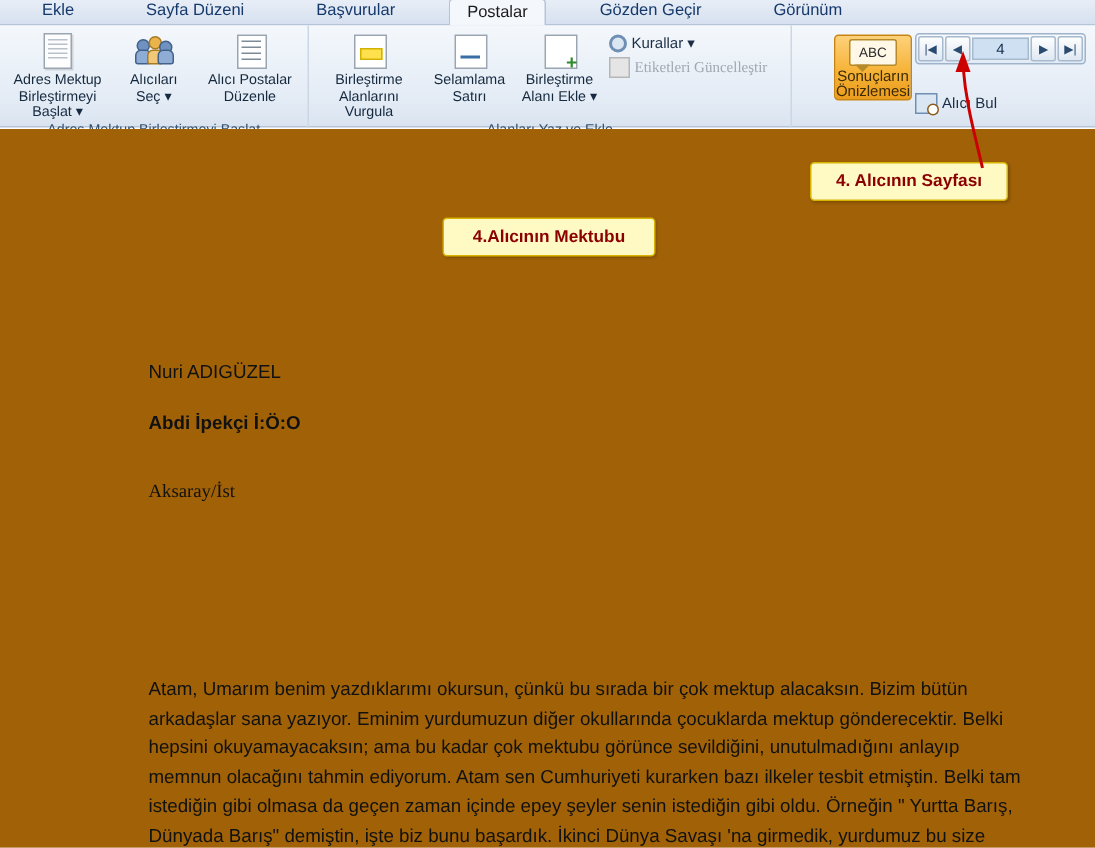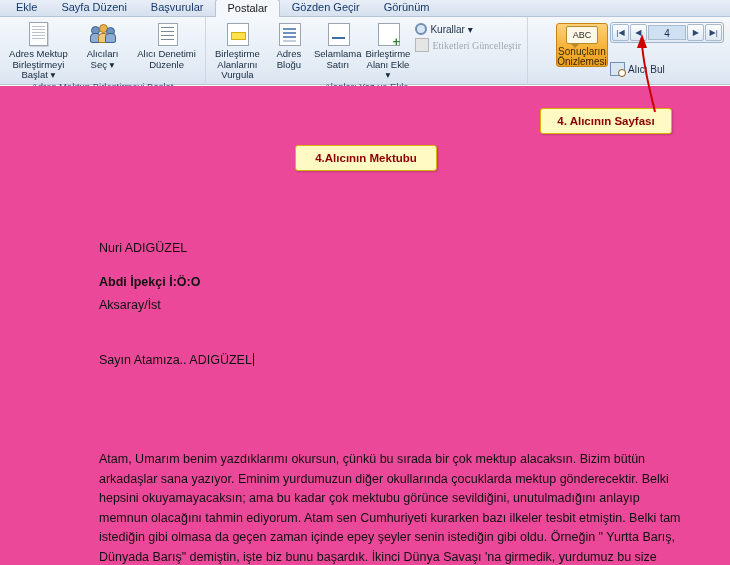--- a/index.html
+++ b/index.html
@@ -17,22 +17,23 @@
     position: relative;
   }
 
   
   .tabbar {
     height: 17px;
     background: linear-gradient(to bottom, #e8eef7 0%, #d6e0ef 100%);
     border-bottom: 1px solid #b6c4d8;
     display: flex;
     align-items: flex-end;
-    padding-left: 4px;
-    box-sizing: border-box;
+    padding-left: 16px;
+    box-sizing: border-box;
+    gap: 24px;
   }
   .tab {
     font-size: 11px;
     color: #15396b;
     padding: 2px 11px 2px 11px;
     line-height: 13px;
     border: 1px solid transparent;
     border-bottom: none;
     white-space: nowrap;
   }
@@ -290,33 +291,33 @@
   .check-ico::after {
     content: "✓"; position: absolute; left: 2px; top: -2px; font-size: 10px; color: #2f7a2f;
   }
 
   .group-title.wide { width: 100%; }
 
   
   .doc {
     position: absolute;
     left: 0; top: 86px; right: 0; bottom: 0;
-    background: #ec4899;
+    background: #a16207;
     overflow: hidden;
   }
   .addr {
     position: absolute;
     left: 99px;
     font-size: 12.5px;
     color: #111;
     white-space: nowrap;
   }
   .addr.l1 { top: 155px; }
   .addr.l2 { top: 189px; font-weight: bold; }
-  .addr.l3 { top: 212px; }
+  .addr.l3 { top: 234px; font-family: Liberation Serif, serif; }
   .addr.l4 { top: 267px; }
   .caretbar {
     display: inline-block;
     width: 1px; height: 13px;
     background: #000;
     vertical-align: -2px;
     margin-left: 1px;
   }
   .body-text {
     position: absolute;
@@ -384,42 +385,35 @@
               <b></b>
             </span>
           </span>
         <span class="lbl">Alıcıları
 Seç ▾</span>
       </div>
       <div class="bigbtn w70">
         <span class="ico ico-lg">
             <span class="list-shape"></span>
           </span>
-        <span class="lbl">Alıcı Denetimi
+        <span class="lbl">Alıcı Postalar
 Düzenle</span>
       </div>
     </div>
     <div class="group-title wide">Adres Mektup Birleştirmeyi Başlat</div>
   </div>
 
   <div class="group" style="width:322px;">
     <div class="group-content">
       <div class="bigbtn w70">
         <span class="ico ico-lg">
             <span class="hl-shape"></span>
           </span>
         <span class="lbl">Birleştirme
 Alanlarını Vurgula</span>
-      </div>
-      <div class="bigbtn w58">
-        <span class="ico ico-lg">
-            <span class="blk-shape"></span>
-          </span>
-        <span class="lbl">Adres
-Bloğu</span>
       </div>
       <div class="bigbtn w58">
         <span class="ico ico-lg">
             <span class="line-shape"></span>
           </span>
         <span class="lbl">Selamlama
 Satırı</span>
       </div>
       <div class="bigbtn w58">
         <span class="ico ico-lg">
@@ -471,21 +465,20 @@
     </div>
     <div class="group-title wide">Sonuçların Önizlemesini Görüntüle</div>
   </div>
 </div>
 
 <div class="doc">
 
   <div class="addr l1">Nuri ADIGÜZEL</div>
   <div class="addr l2">Abdi İpekçi İ:Ö:O</div>
   <div class="addr l3">Aksaray/İst</div>
-  <div class="addr l4"><span>Sayın Atamıza.. ADIGÜZEL</span><span class="caretbar"></span></div>
 
   <div class="body-text">Atam, Umarım benim yazdıklarımı okursun, çünkü bu sırada bir çok mektup alacaksın. Bizim bütün arkadaşlar sana yazıyor. Eminim yurdumuzun diğer okullarında çocuklarda mektup gönderecektir. Belki hepsini okuyamayacaksın; ama bu kadar çok mektubu görünce sevildiğini, unutulmadığını anlayıp memnun olacağını tahmin ediyorum. Atam sen Cumhuriyeti kurarken bazı ilkeler tesbit etmiştin. Belki tam istediğin gibi olmasa da geçen zaman içinde epey şeyler senin istediğin gibi oldu. Örneğin " Yurtta Barış, Dünyada Barış" demiştin, işte biz bunu başardık. İkinci Dünya Savaşı 'na girmedik, yurdumuz bu size yeter diyerek, bize emanet ettiğin gibi 780 bin kare olarak duruyor. Bize "Hayatta en iyi yol gösterici ilimdir" demiştin, bugün yetmiş üniversitemiz, yüzlerce kolejimiz, binlerce, on binlerce çeşitli okulumuz, milyonlarca öğrencimiz var; inanmayacaksın. Atam o kadar çok doktorumuz, mühendisimiz vs. var ki, işsiz kalanlar bile oluyor… Bize "çağdaş medeniyet seviyesine"</div>
 </div>
 
 <div class="callout" id="callout-letter">4.Alıcının Mektubu</div>
 <div class="callout" id="callout-page">4. Alıcının Sayfası</div>
 
 <svg class="arrow-svg" viewBox="0 0 50 85">
   <path d="M35 82 C 30 60, 24 40, 22 14" stroke="#cc0000" stroke-width="2" fill="none"></path>
   <path d="M22 4 L17 18 L27 18 Z" fill="#cc0000"></path>

